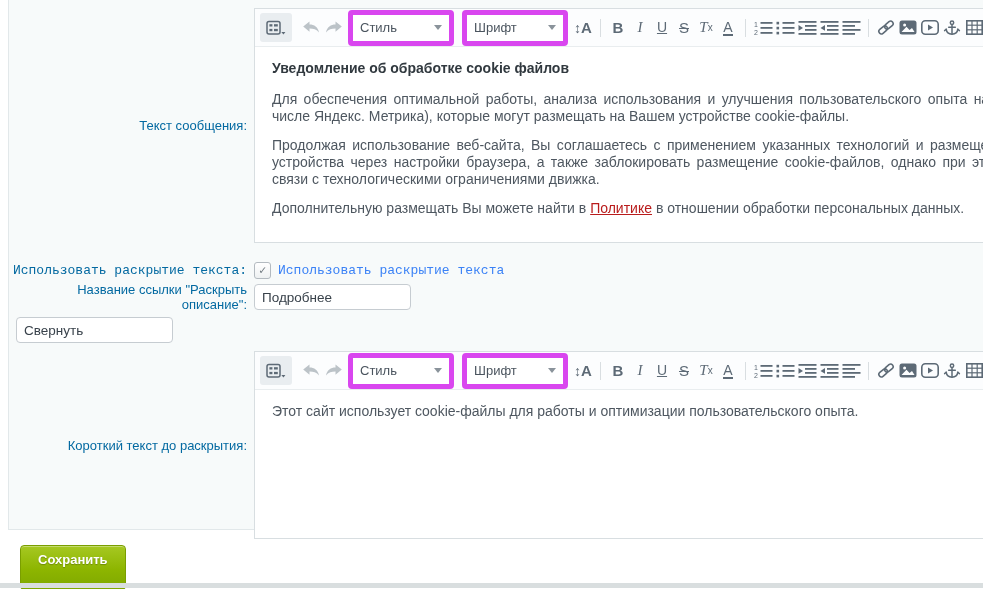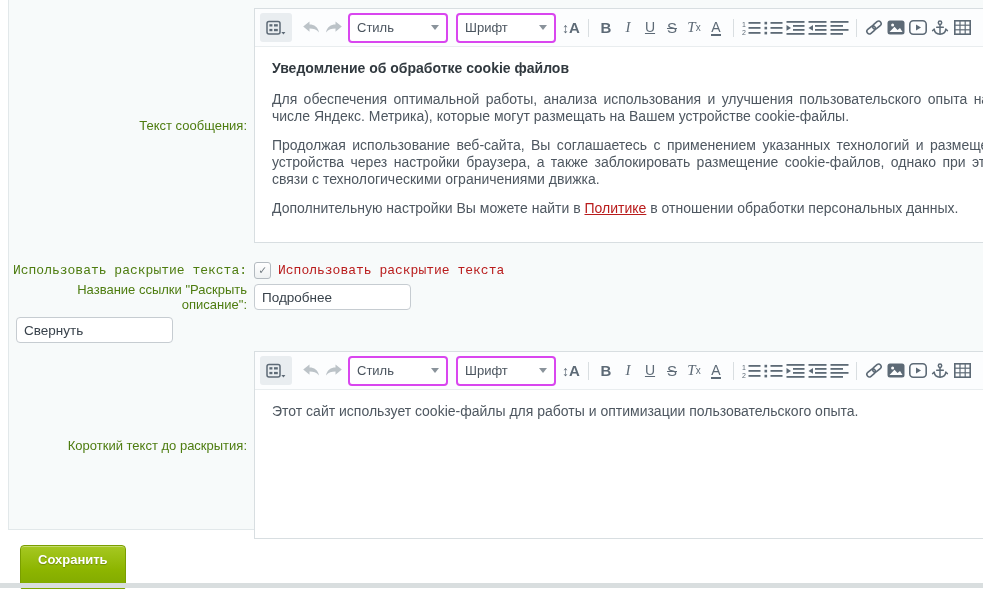--- a/index.html
+++ b/index.html
@@ -8,21 +8,21 @@
     background:#ffffff;font-family:"Liberation Sans",sans-serif;
   }
   
   .form-body{
     position:absolute;left:8px;top:0;right:0;height:530px;
     background:#f7fafa;border-left:1px solid #e2e8ea;border-bottom:1px solid #e2e8ea;
     box-sizing:border-box;padding-top:8px;
   }
   .row{display:flex;align-items:center;}
   .row-label{
-    flex:0 0 238px;text-align:right;font-size:13px;color:#4d7c0f;line-height:15px;
+    flex:0 0 238px;text-align:right;font-size:13px;color:#0369a1;line-height:15px;
   }
   .row-field{margin-left:7px;display:flex;align-items:center;}
   .r-check{margin-top:17px;height:20px;font-family:Liberation Mono, monospace;}
   .r-inp1{margin-top:4px;height:26px;}
   .r-inp2{margin-top:7px;height:26px;}
   .r-ed2{margin-top:8px;}
 
   
   .editor{
     background:#fff;border:1px solid #d8dee1;width:1255px;box-sizing:border-box;
@@ -33,21 +33,21 @@
   }
   .tb-btn{
     display:flex;align-items:center;justify-content:center;cursor:pointer;
     height:28px;min-width:22px;color:#5d6a76;flex:none;
   }
   .tb-blocks{
     width:32px;height:29px;background:#e9edf0;border-radius:3px;margin-right:8px;
   }
   .tb-sep{width:1px;height:18px;background:#d9dee1;margin:0 6px;flex:none;}
   .tb-select{
-    width:82px;height:26px;background:#fff;border:2px solid #d946ef;border-radius:4px;
+    width:82px;height:26px;background:#fff;border:5px solid #d946ef;border-radius:4px;
     display:flex;align-items:center;justify-content:space-between;padding:0 7px;
     font-size:13px;color:#4a545e;margin:0 4px;cursor:pointer;flex:none;box-sizing:content-box;
   }
   .caret{
     width:0;height:0;border-left:4px solid transparent;border-right:4px solid transparent;
     border-top:5px solid #8a939b;
   }
   .L{font-size:15px;line-height:15px;}
   .Lb{font-weight:bold;}
   .Li{font-family:"Liberation Serif",serif;font-style:italic;}
@@ -72,21 +72,21 @@
   .content .j{word-spacing:2.5px;}
   .content .para{margin-bottom:12px;}
   .content a{color:#b91c1c;text-decoration:underline;cursor:pointer;}
 
   
   .cb{
     width:15px;height:15px;border:1px solid #b3bac0;border-radius:3px;
     background:linear-gradient(#ffffff,#eef1f2);display:flex;align-items:center;justify-content:center;
     font-size:12px;color:#6f787f;font-weight:bold;cursor:pointer;flex:none;
   }
-  .cb-label{margin-left:7px;font-size:13px;color:#b91c1c;}
+  .cb-label{margin-left:7px;font-size:13px;color:#3b82f6;}
 
   
   .txt{
     width:157px;height:26px;box-sizing:border-box;border:1px solid #c6ccd1;border-radius:4px;
     background:#fff;font-family:"Liberation Sans",sans-serif;font-size:13.5px;color:#39424b;
     padding:6px 7px;outline:none;
   }
 
   
   .btn-row{position:absolute;left:20px;top:545px;}
@@ -273,21 +273,21 @@
           <div class="para">
             <div class="ln j">Для обеспечения оптимальной работы, анализа использования и улучшения пользовательского опыта на веб-сайте мог</div>
             <div class="ln">числе Яндекс. Метрика), которые могут размещать на Вашем устройстве cookie-файлы.</div>
           </div>
           <div class="para">
             <div class="ln j">Продолжая использование веб-сайта, Вы соглашаетесь с применением указанных технологий и размещением cookie-фа</div>
             <div class="ln j">устройства через настройки браузера, а также заблокировать размещение cookie-файлов, однако при этом некоторые</div>
             <div class="ln">связи с технологическими ограничениями движка.</div>
           </div>
           <div class="para">
-            <div class="ln"><span>Дополнительную настройки Вы можете найти в </span><a>Политике</a><span> в отношении обработки персональных данных.</span></div>
+            <div class="ln"><span>Дополнительную размещать Вы можете найти в </span><a>Политике</a><span> в отношении обработки персональных данных.</span></div>
           </div>
         </div>
       </div>
     </div>
   </div>
 
   <div class="row r-check">
     <div class="row-label">Использовать раскрытие текста:</div>
     <div class="row-field">
       <div class="cb">

